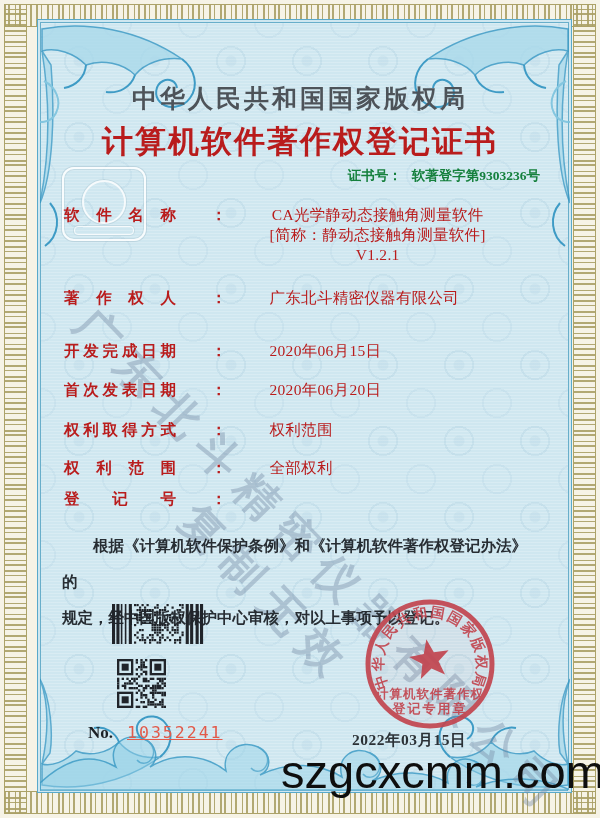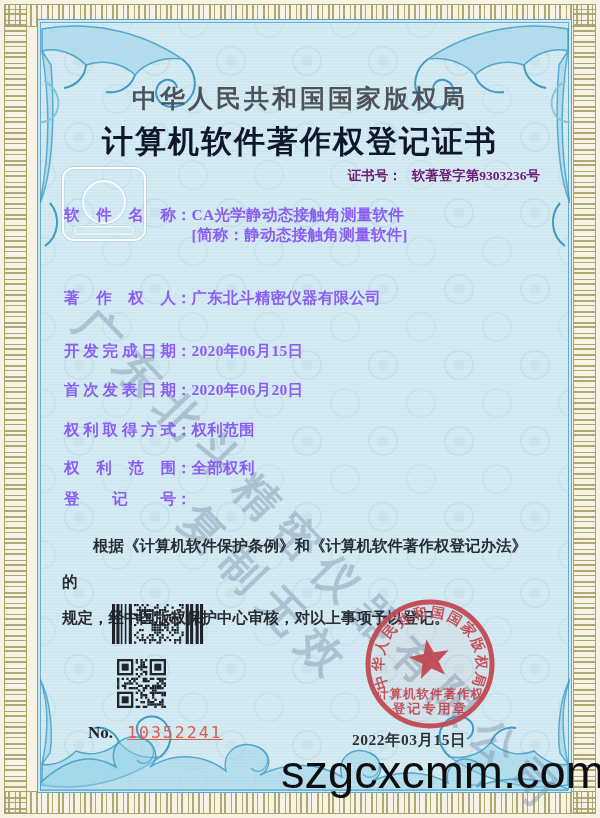--- a/index.html
+++ b/index.html
@@ -59,30 +59,30 @@
   
   .wm{position:absolute; z-index:5; white-space:nowrap; font-weight:bold;
     color:rgba(118,140,168,.42); transform-origin:0 0; transform:rotate(46deg);
     font-size:44px; letter-spacing:13px; pointer-events:none;}
   .wm.company{left:104px; top:296px;}
   .wm.invalid{left:208px; top:492px;}
   
   .authority{position:absolute; left:0; right:0; top:82px; text-align:center;
     font-size:25px; letter-spacing:3px; font-weight:bold; color:#4d5359; z-index:6;}
   .cert-title{position:absolute; left:0; right:0; top:121px; text-align:center;
-    font-size:31px; letter-spacing:2px; font-weight:bold; color:#0f172a; z-index:6;}
+    font-size:31px; letter-spacing:2px; font-weight:bold; color:#b91c1c; z-index:6;}
   .cert-no{position:absolute; right:60px; top:167px; font-size:13.5px; font-weight:bold;
-    color:#701a75; z-index:6;}
+    color:#15803d; z-index:6;}
   .cert-no .gap{display:inline-block; width:10px;}
   
   .row{position:absolute; left:64px; display:flex; align-items:flex-start;
-    font-size:15.5px; font-weight:bold; color:#8b5cf6; z-index:6; line-height:20px;}
+    font-size:15.5px; font-weight:bold; color:#b91c1c; z-index:6; line-height:20px;gap:35px;}
   .row .lab{display:inline-block; width:112px; text-align:justify; text-align-last:justify;}
   .row .colon{display:inline-block;}
-  .row .val{margin-left:0; font-weight:bold; letter-spacing:.3px;}
+  .row .val{margin-left:8px; font-weight:normal; letter-spacing:.3px;text-align:center;}
   .row .val .ln{display:block;}
   .r-name{top:205px}.r-owner{top:288px}.r-dev{top:341px}.r-pub{top:380px}
   .r-method{top:420px}.r-scope{top:458px}.r-reg{top:489px}
   
   .statement{position:absolute; left:62px; right:58px; top:528px; z-index:6;
     font-size:15.5px; font-weight:bold; color:#272d33; line-height:36px;}
   .statement .l1{text-indent:2em; display:block;}
   .statement .l2{display:block;}
   
   .barcode{position:absolute; left:112px; top:604px; z-index:6;}
@@ -183,20 +183,21 @@
     <div class="cert-no">
       <span>证书号：</span><span class="gap"></span><span>软著登字第9303236号</span>
     </div>
 
     <div class="row r-name">
       <span class="lab">软件名称</span>
         <span class="colon">：</span>
       <span class="val">
         <span class="ln">CA光学静动态接触角测量软件</span>
         <span class="ln">[简称：静动态接触角测量软件]</span>
+        <span class="ln">V1.2.1</span>
       </span>
     </div>
     <div class="row r-owner">
       <span class="lab">著作权人</span>
         <span class="colon">：</span>
       <span class="val">广东北斗精密仪器有限公司</span>
     </div>
     <div class="row r-dev">
       <span class="lab">开发完成日期</span>
         <span class="colon">：</span>

